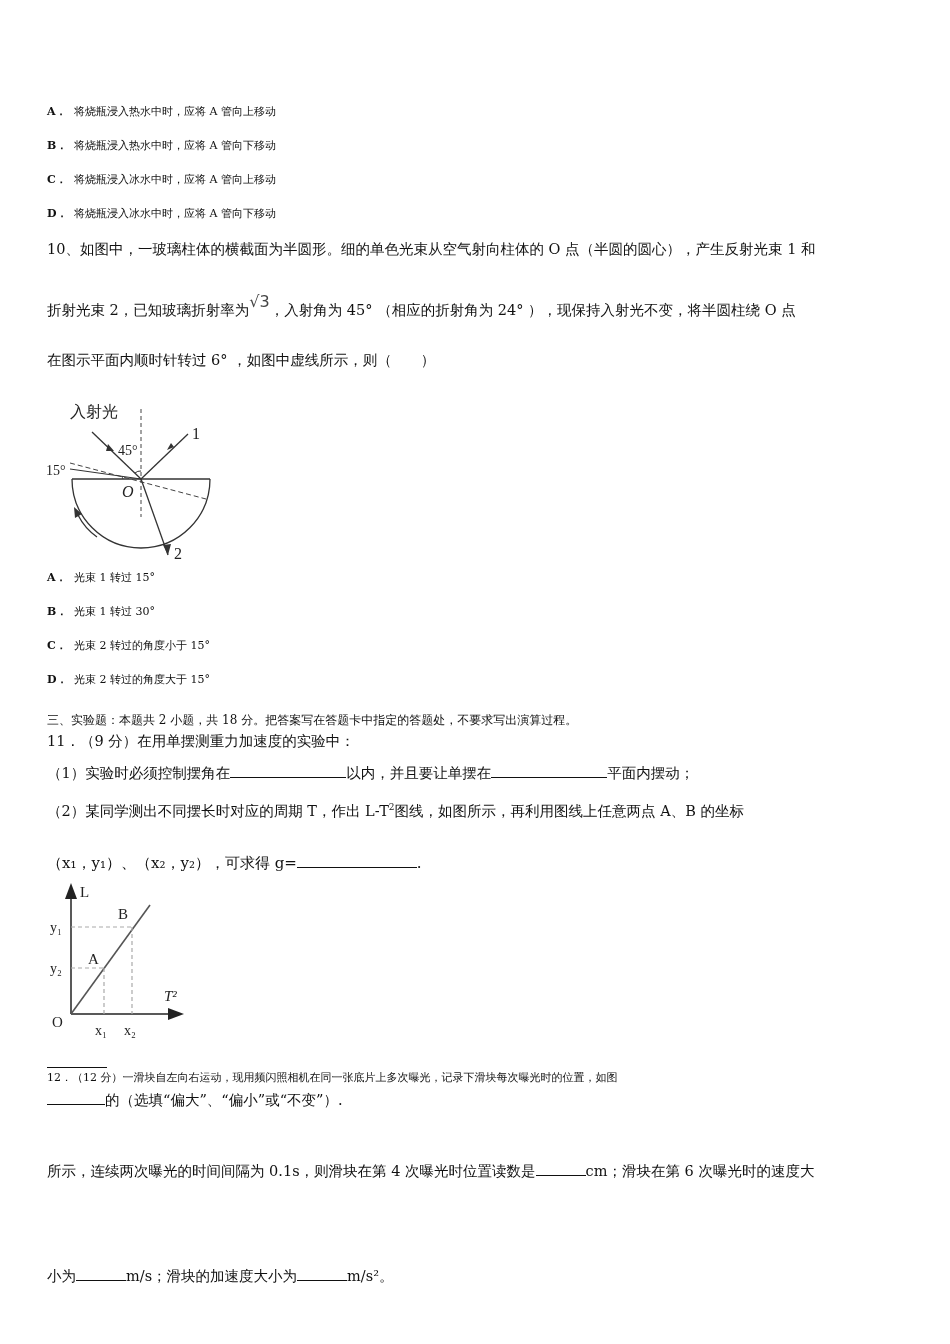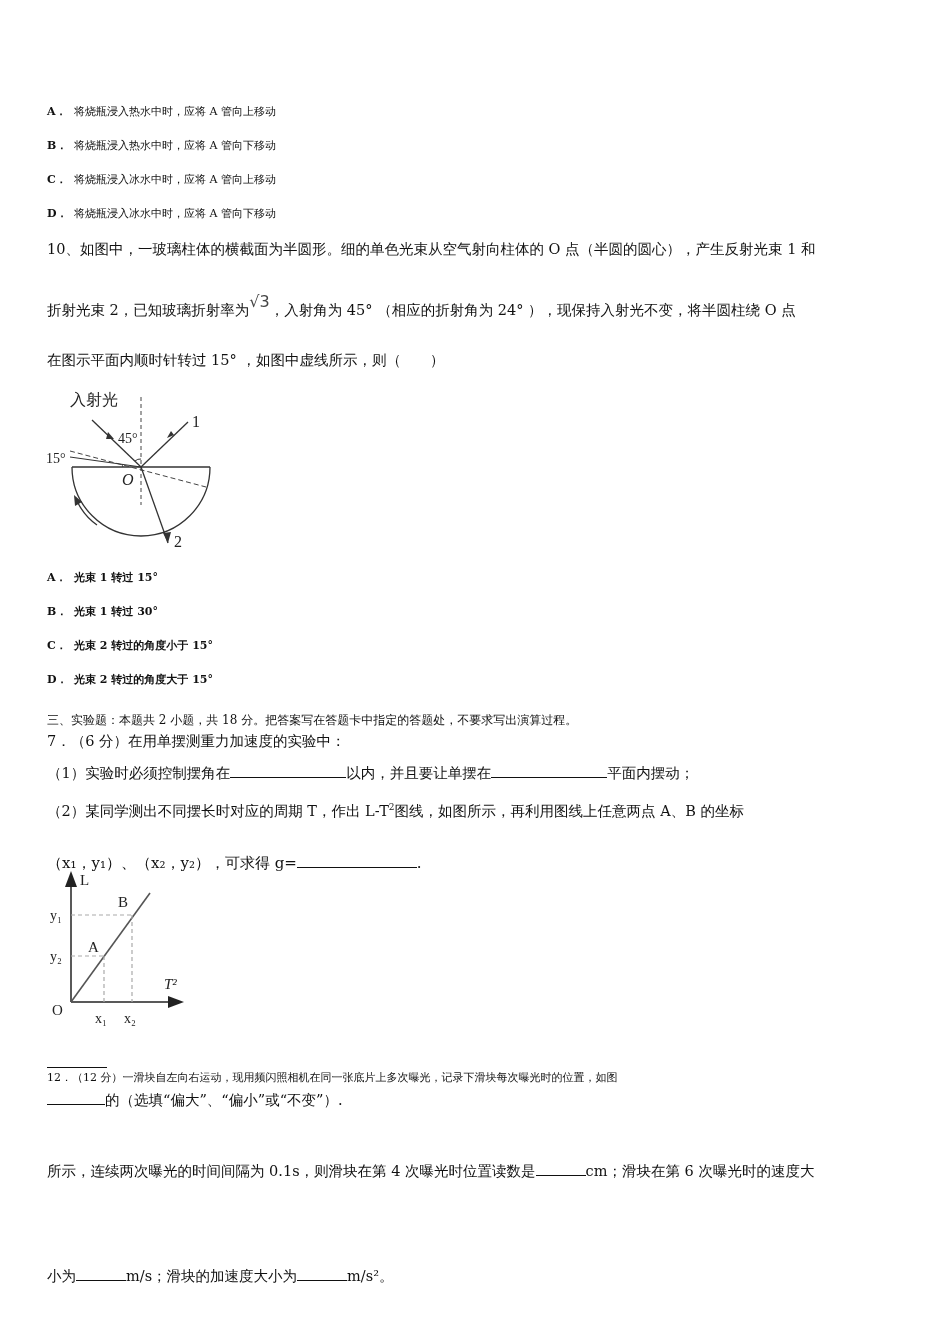--- a/index.html
+++ b/index.html
@@ -1,23 +1,23 @@
 <!DOCTYPE html>
 <html><head>
 <meta charset="utf-8">
 <style>
   html, body { margin: 0; padding: 0; background: #ffffff; }
   body { width: 950px; height: 1344px; position: relative; overflow: hidden;
          font-family: "DejaVu Serif", "Liberation Serif", serif; color: #111; }
   .line { position: absolute; left: 47px; font-size: 11px; line-height: 20px; white-space: nowrap; }
-  .bold { font-weight: bold; }
+  .bold { font-weight: normal; }
   .opt-letter { font-weight: bold; display: inline-block; width: 27px; }
   .blank { display: inline-block; border-bottom: 1px solid #111; height: 14px; vertical-align: baseline; }
   sup { font-size: 9px; }
-  .fig { position: absolute; }
+  .fig { position: absolute; margin-top: 12px; }
 </style>
 </head>
 <body>
 
 <div class="line" style="top:102px">
   <span class="opt-letter">A．</span><span>将烧瓶浸入热水中时，应将 A 管向上移动</span>
 </div>
 <div class="line" style="top:136px">
   <span class="opt-letter">B．</span><span>将烧瓶浸入热水中时，应将 A 管向下移动</span>
 </div>
@@ -25,21 +25,21 @@
   <span class="opt-letter">C．</span><span>将烧瓶浸入冰水中时，应将 A 管向上移动</span>
 </div>
 <div class="line" style="top:204px">
   <span class="opt-letter">D．</span><span>将烧瓶浸入冰水中时，应将 A 管向下移动</span>
 </div>
 
 <div class="line" style="top:239px; font-size:14.5px">10、如图中，一玻璃柱体的横截面为半圆形。细的单色光束从空气射向柱体的 O 点（半圆的圆心），产生反射光束 1 和</div>
 <div class="line" style="top:300px; font-size:14.5px">
   <span>折射光束 2，已知玻璃折射率为</span><span style="position:relative; top:-8px; font-family:'DejaVu Sans',sans-serif; font-size:16px; color:#444;">√3</span><span>，入射角为 45°  （相应的折射角为 24° ），现保持入射光不变，将半圆柱绕 O 点</span>
 </div>
-<div class="line" style="top:350px; font-size:14.5px">在图示平面内顺时针转过 15° ，如图中虚线所示，则（　　）</div>
+<div class="line" style="top:350px; font-size:14.5px">在图示平面内顺时针转过 6° ，如图中虚线所示，则（　　）</div>
 
 <div class="fig" style="left:40px; top:385px; width:190px; height:170px;">
   <svg width="190" height="170" viewBox="0 0 190 170">
 
     <line x1="32" y1="82" x2="170" y2="82" stroke="#333" stroke-width="1.3"></line>
     <path d="M32 82 A69 69 0 0 0 170 82" fill="none" stroke="#333" stroke-width="1.3"></path>
 
     <line x1="101" y1="12" x2="101" y2="120" stroke="#444" stroke-width="1" stroke-dasharray="4,3"></line>
 
     <line x1="30" y1="66" x2="166" y2="102" stroke="#444" stroke-width="1" stroke-dasharray="5,3"></line>
@@ -77,21 +77,21 @@
 </div>
 <div class="line" style="top:636px">
   <span class="opt-letter">C．</span><span class="bold">光束 2 转过的角度小于 15°</span>
 </div>
 <div class="line" style="top:670px">
   <span class="opt-letter">D．</span><span class="bold">光束 2 转过的角度大于 15°</span>
 </div>
 
 <div class="line" style="top:710px; font-size:12px">三、实验题：本题共 2 小题，共 18 分。把答案写在答题卡中指定的答题处，不要求写出演算过程。</div>
 
-<div class="line" style="top:731px; font-size:14.5px">7．（6 分）在用单摆测重力加速度的实验中：</div>
+<div class="line" style="top:731px; font-size:14.5px">11．（9 分）在用单摆测重力加速度的实验中：</div>
 <div class="line" style="top:763px; font-size:14.5px">
   <span>（1）实验时必须控制摆角在</span><span class="blank" style="width:116px"></span><span>以内，并且要让单摆在</span><span class="blank" style="width:116px"></span><span>平面内摆动；</span>
 </div>
 <div class="line" style="top:797px; font-size:14.5px">
   <span>（2）某同学测出不同摆长时对应的周期 T，作出 L-T</span><sup>2</sup><span>图线，如图所示，再利用图线上任意两点 A、B 的坐标</span>
 </div>
 <div class="line" style="top:853px; font-size:15px">
   <span>（x₁，y₁）、（x₂，y₂），可求得 g=</span><span class="blank" style="width:120px"></span><span>.</span>
 </div>
 

